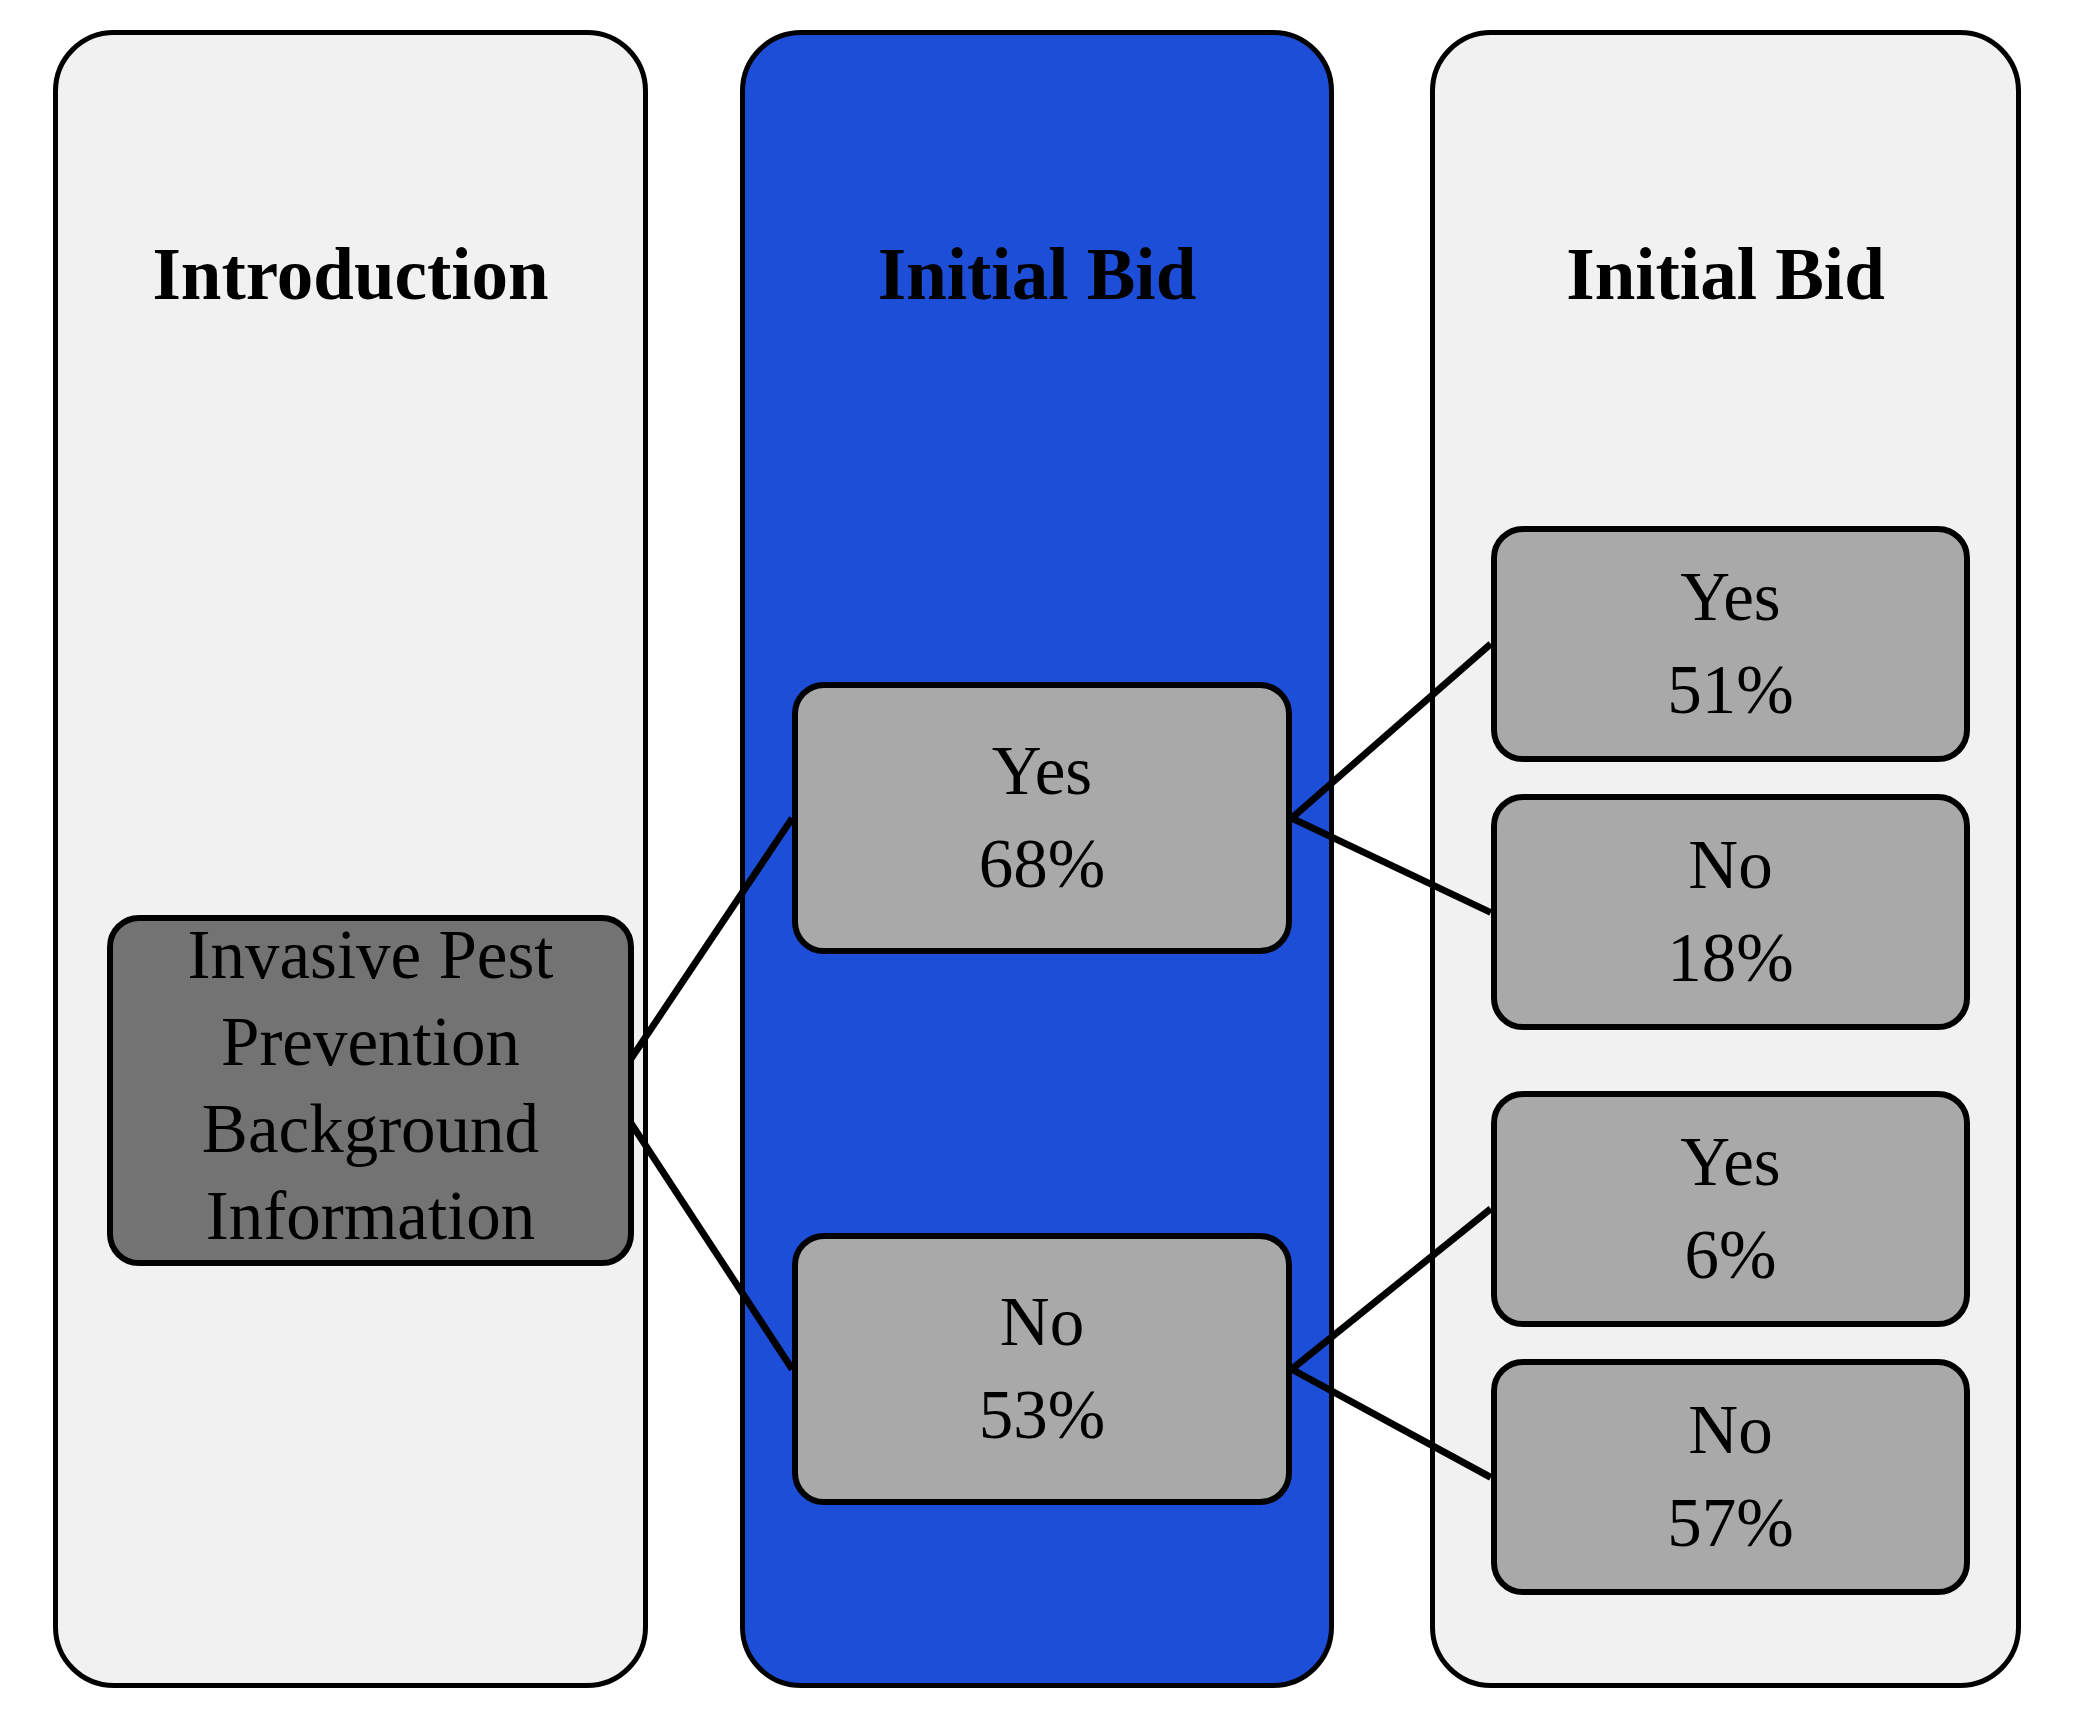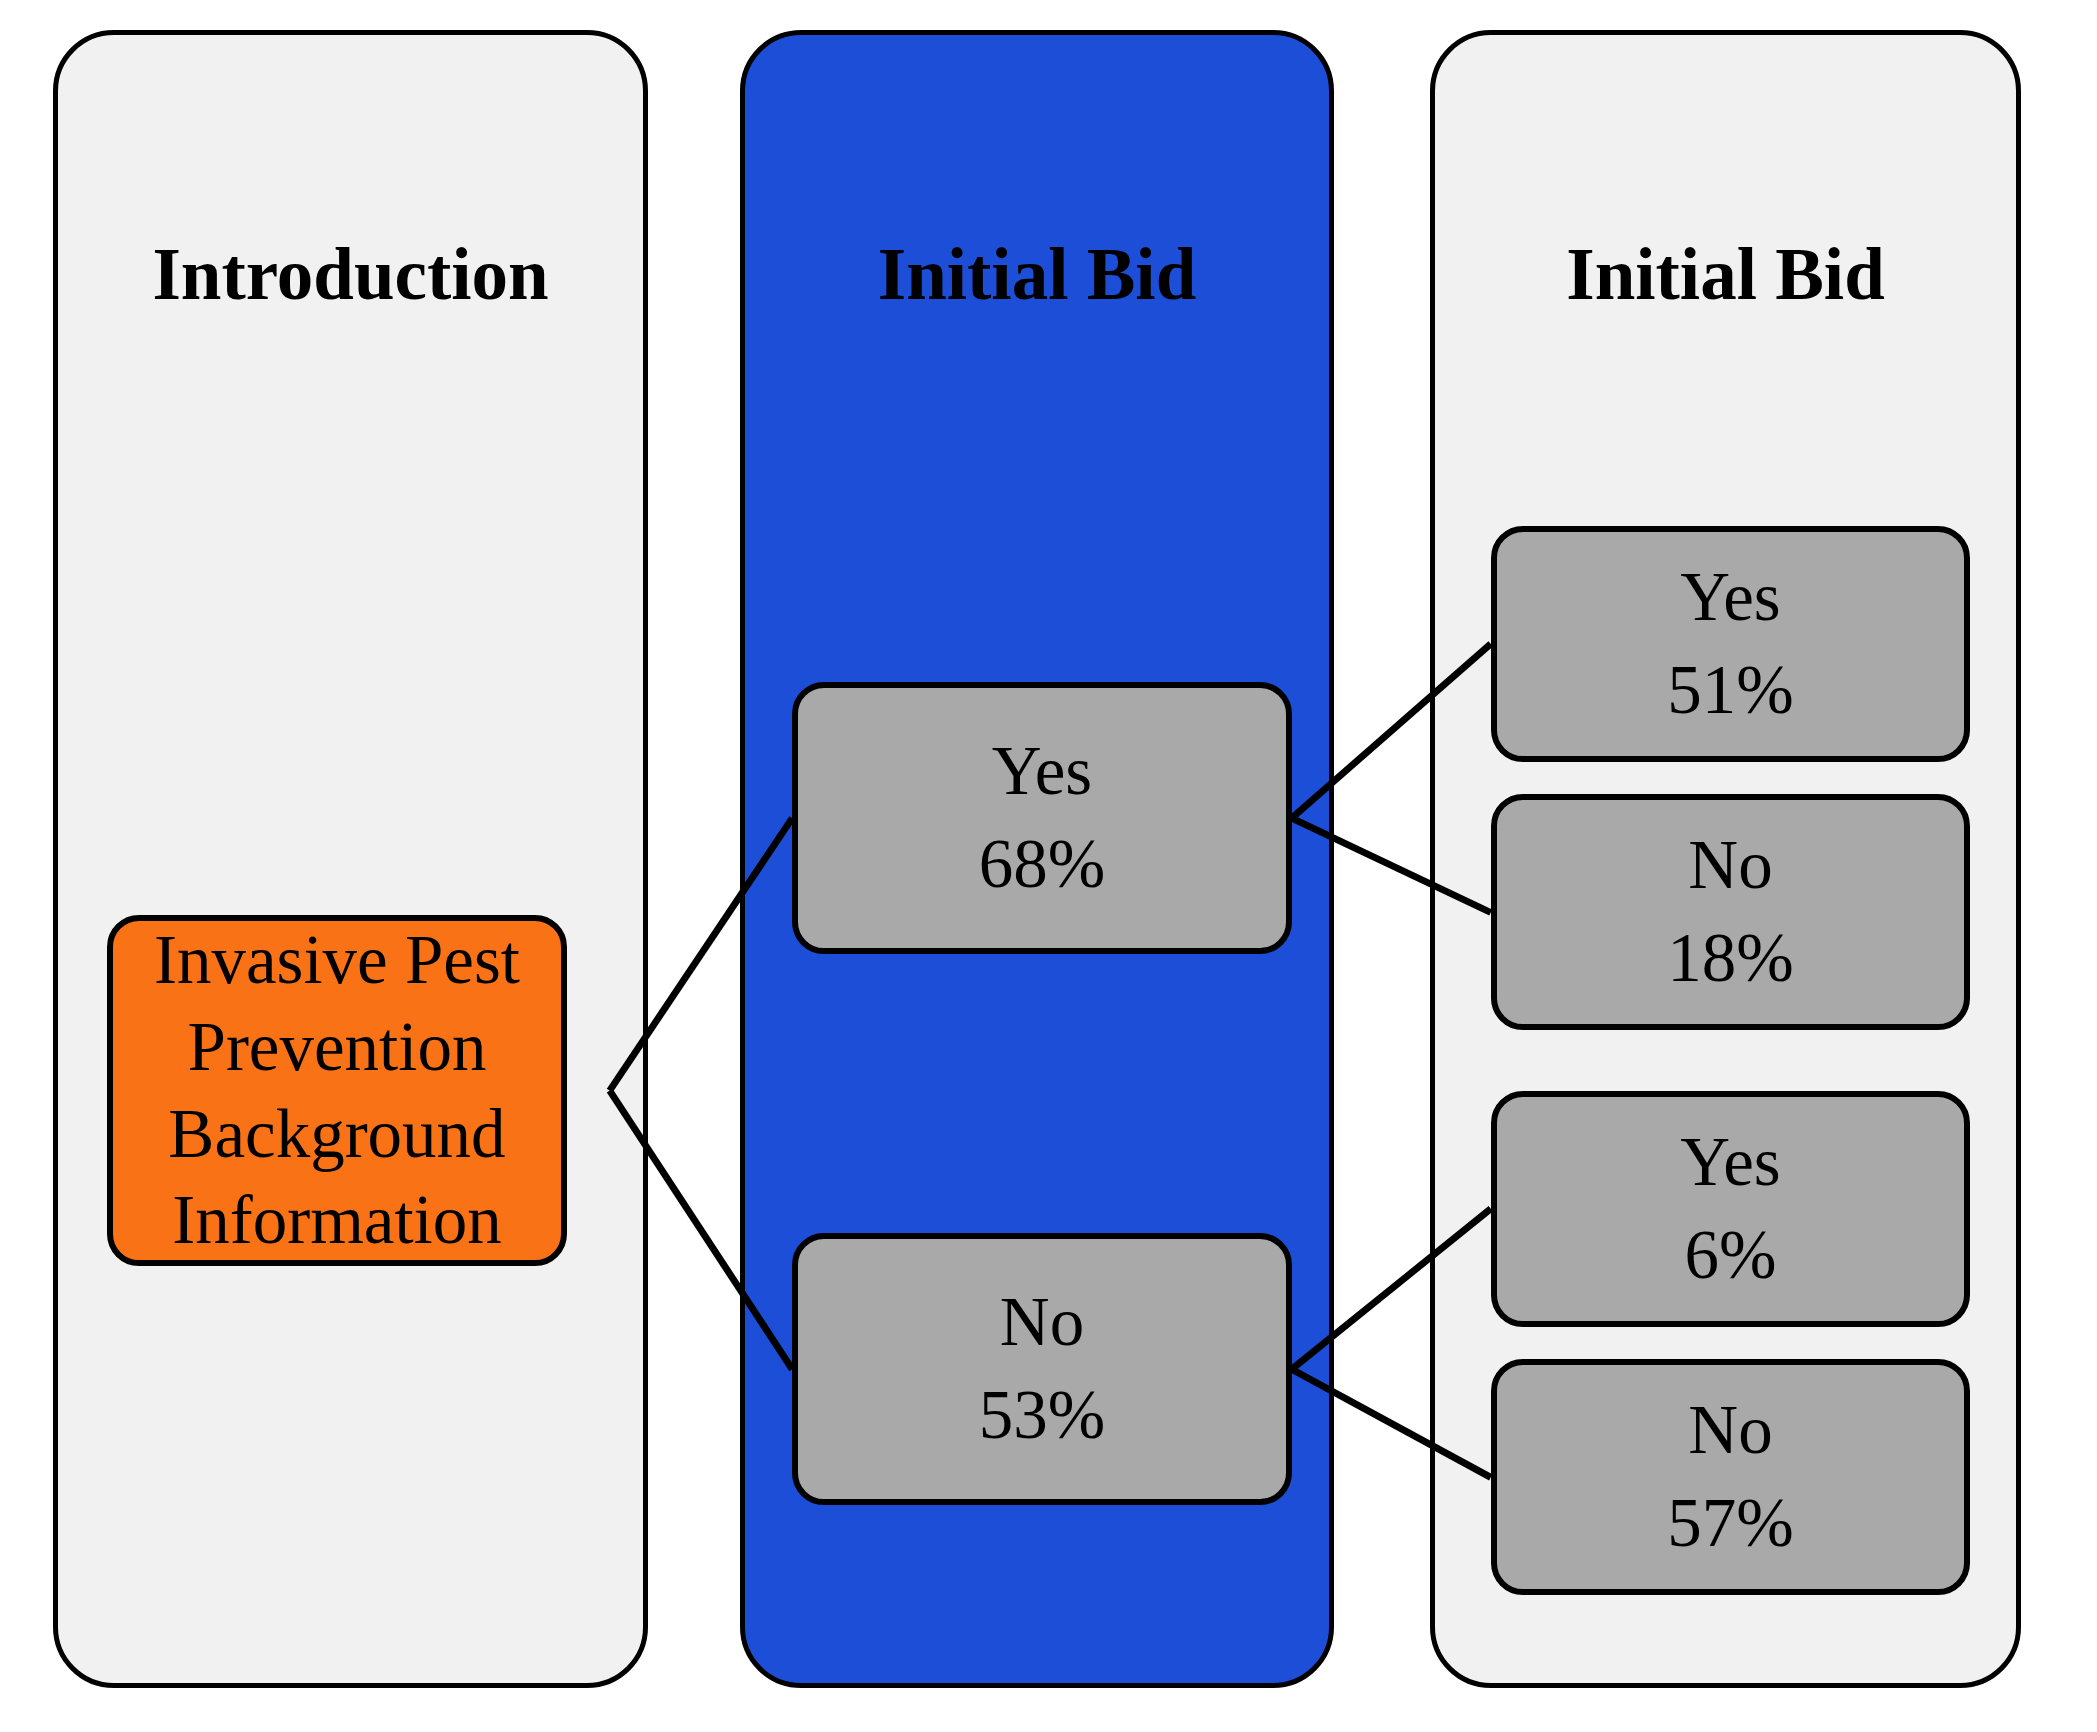--- a/index.html
+++ b/index.html
@@ -83,21 +83,21 @@
 
   <svg class="edges" id="edges" viewBox="0 0 3044 2514" xmlns="http://www.w3.org/2000/svg">
       <line x1="885" y1="1583" x2="1150" y2="1187.5" stroke="#000000" stroke-width="10"></line>
       <line x1="885" y1="1583" x2="1150" y2="1987.5" stroke="#000000" stroke-width="10"></line>
       <line x1="1875" y1="1187.5" x2="2164" y2="934.5" stroke="#000000" stroke-width="10"></line>
       <line x1="1875" y1="1187.5" x2="2164" y2="1324.5" stroke="#000000" stroke-width="10"></line>
       <line x1="1875" y1="1987.5" x2="2164" y2="1754.5" stroke="#000000" stroke-width="10"></line>
       <line x1="1875" y1="1987.5" x2="2164" y2="2144.5" stroke="#000000" stroke-width="10"></line>
     </svg>
 
-  <div class="node" style="left: 107px; top: 915px; width: 460px; height: 351px; background: #f97316; border-color: rgb(0, 0, 0);">
+  <div class="node" style="left: 107px; top: 915px; width: 527px; height: 351px; background: #737373; border-color: rgb(0, 0, 0); justify-content: flex-end;">
     <div class="node-line">Invasive Pest Prevention Background Information</div>
   </div>
 
   <div class="node" style="left: 792px; top: 682px; width: 500px; height: 272px; background: rgb(169, 169, 169); border-color: rgb(0, 0, 0);">
     <div class="node-line">Yes</div>
     <div class="node-line">68%</div>
   </div>
 
   <div class="node" style="left: 792px; top: 1233px; width: 500px; height: 272px; background: rgb(169, 169, 169); border-color: rgb(0, 0, 0);">
     <div class="node-line">No</div>

